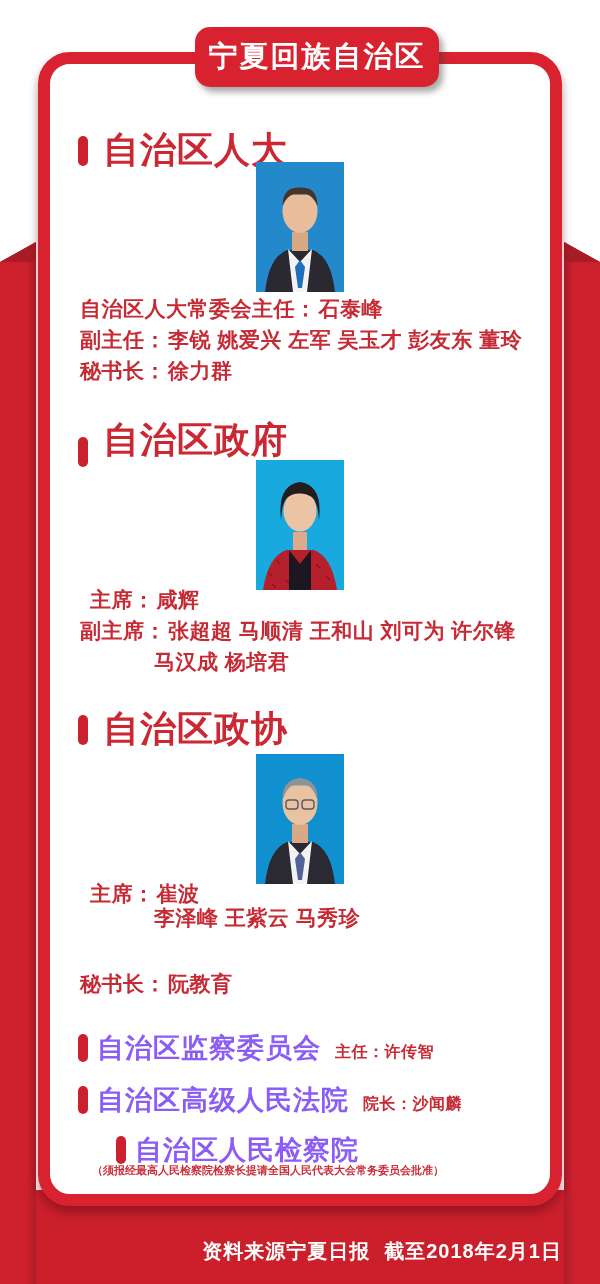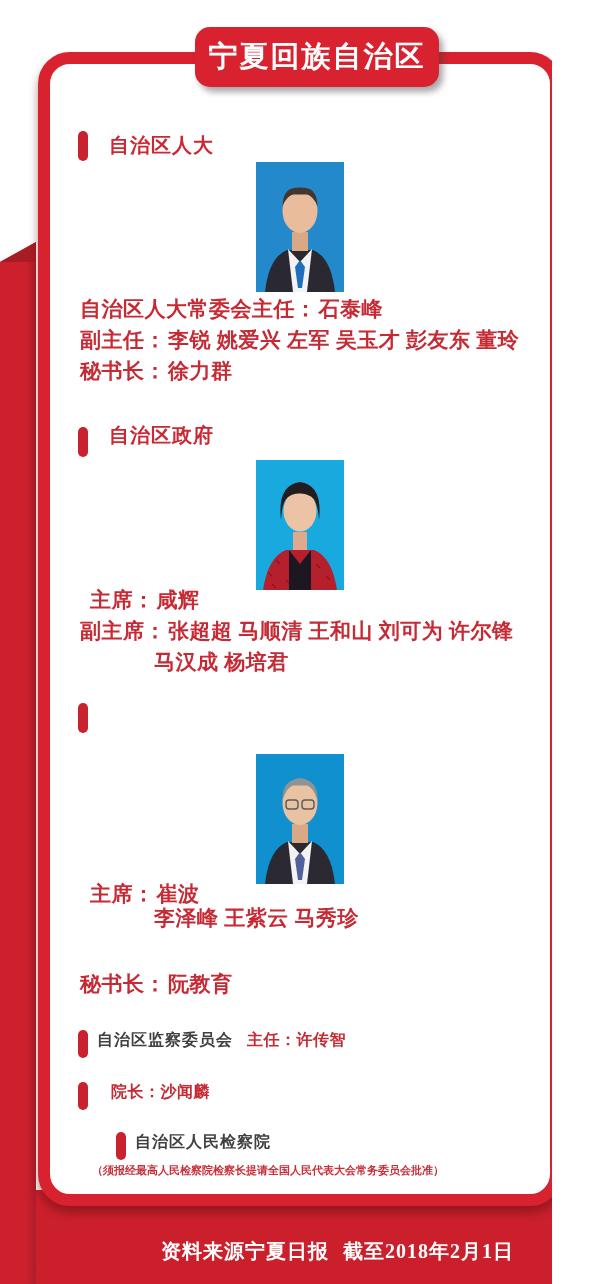--- a/index.html
+++ b/index.html
@@ -1,19 +1,19 @@
 <!DOCTYPE html>
 <html><head>
 <meta charset="utf-8">
 <style>
   html,body{margin:0;padding:0;background:#ffffff;}
   .page{
-    position:relative;width:552px;height:1284px;overflow:hidden;
+    position:relative;width:600px;height:1284px;overflow:hidden;
     background:#ffffff;
-    font-family:Liberation Serif, serif;
+    font-family:Liberation Sans, sans-serif;
     -webkit-font-smoothing:antialiased;
   }
   
   .bottom-red{position:absolute;left:0;top:1190px;width:600px;height:94px;background:#CB202C;z-index:1;}
   .side-panel{position:absolute;top:242px;width:36px;height:1042px;z-index:1;}
   .side-panel.left{left:0;background:linear-gradient(to right,#CD202D 72%,#AE1D28 100%);
     clip-path:polygon(0 20px,100% 0,100% 100%,0 100%);}
   .side-panel.right{left:564px;background:linear-gradient(to left,#CD202D 72%,#AE1D28 100%);
     clip-path:polygon(0 0,100% 20px,100% 100%,0 100%);}
   .fold{position:absolute;top:242px;width:36px;height:20px;background:#A81C26;z-index:1;}
@@ -29,32 +29,32 @@
   .banner{
     position:absolute;left:195px;top:27px;width:244px;height:60px;z-index:3;
     background:#D8222F;border-radius:15px;
     box-shadow:4px 5px 6px rgba(60,60,60,.45);
     display:flex;align-items:center;justify-content:center;
   }
   .banner h1{margin:0;color:#ffffff;font-size:29px;font-weight:bold;letter-spacing:2px;}
   
   .sec-head{position:absolute;left:78px;z-index:4;display:flex;align-items:center;}
   .sec-bar{width:10px;height:30px;border-radius:5px;background:#C9222E;margin-right:13px;flex:none;}
-  .sec-head h2{margin:8px;font-size:20px;font-weight:bold;color:#CC2833;letter-spacing:1px;}
+  .sec-head h2{margin:2px;font-size:36px;font-weight:bold;color:#CC2833;letter-spacing:1px;}
   
   .photo{position:absolute;left:256px;width:88px;height:130px;z-index:4;overflow:hidden;}
   .photo svg{display:block;}
   
   .row{position:absolute;z-index:4;font-size:21px;font-weight:bold;color:#C62B35;
        white-space:nowrap;letter-spacing:0.5px;}
   .row .names{margin-left:2px;}
   
   .mini{position:absolute;left:78px;z-index:4;display:flex;align-items:baseline;white-space:nowrap;}
   .mini .sec-bar{height:28px;align-self:center;margin-right:9px;}
-  .mini .org{font-size:16px;font-weight:bold;color:#404040;letter-spacing:1px;}
+  .mini .org{font-size:27px;font-weight:bold;color:#8b5cf6;letter-spacing:1px;}
   .mini .role{font-size:16px;font-weight:bold;color:#C62B35;margin-left:14px;letter-spacing:0.5px;}
   .note{position:absolute;left:92px;top:1163px;z-index:4;font-size:11px;font-weight:bold;
         color:#C9303A;white-space:nowrap;}
   
   .footer{position:absolute;right:38px;top:1238px;z-index:4;color:#ffffff;
           font-size:20px;font-weight:bold;white-space:nowrap;letter-spacing:1px;}
   .footer .gap{display:inline-block;width:14px;}
 </style>
 </head>
 <body>
@@ -122,20 +122,21 @@
   </div>
   <div class="row" style="left:80px;top:617px;">
     <span class="lbl">副主席：</span><span class="names">张超超  马顺清  王和山  刘可为  许尔锋</span>
   </div>
   <div class="row" style="left:152px;top:648px;">
     <span class="names">马汉成  杨培君</span>
   </div>
 
   <div class="sec-head" style="top:703px;">
     <span class="sec-bar"></span>
+    <h2>自治区政协</h2>
   </div>
 
   <div class="photo" style="top:754px;">
     <svg viewBox="0 0 88 130" width="88" height="130">
       <rect width="88" height="130" fill="#1090CE"></rect>
       <path d="M9 130 Q13 95 31 88 L57 88 Q75 95 79 130 Z" fill="#2b2a33"></path>
       <rect x="36" y="70" width="16" height="19" fill="#d9a884"></rect>
       <path d="M32 87 L44 100 L56 87 L51 130 L37 130 Z" fill="#f3f3f3"></path>
       <path d="M44 98 L49 105 L46 126 L42 126 L39 105 Z" fill="#53619b"></path>
       <ellipse cx="44" cy="49" rx="17.5" ry="22" fill="#e9c2a2"></ellipse>
@@ -155,20 +156,21 @@
     <span class="lbl">秘书长：</span><span class="names">阮教育</span>
   </div>
 
   <div class="mini" style="top:1030px;">
     <span class="sec-bar"></span>
     <span class="org">自治区监察委员会</span>
     <span class="role">主任：许传智</span>
   </div>
   <div class="mini" style="top:1082px;">
     <span class="sec-bar"></span>
+    <span class="org">自治区高级人民法院</span>
     <span class="role">院长：沙闻麟</span>
   </div>
   <div class="mini" style="top:1132px;padding-left:38px;">
     <span class="sec-bar"></span>
     <span class="org">自治区人民检察院</span>
   </div>
   <div class="note">（须报经最高人民检察院检察长提请全国人民代表大会常务委员会批准）</div>
 
   <div class="footer">
     <span>资料来源宁夏日报</span><span class="gap"></span><span>截至2018年2月1日</span>

